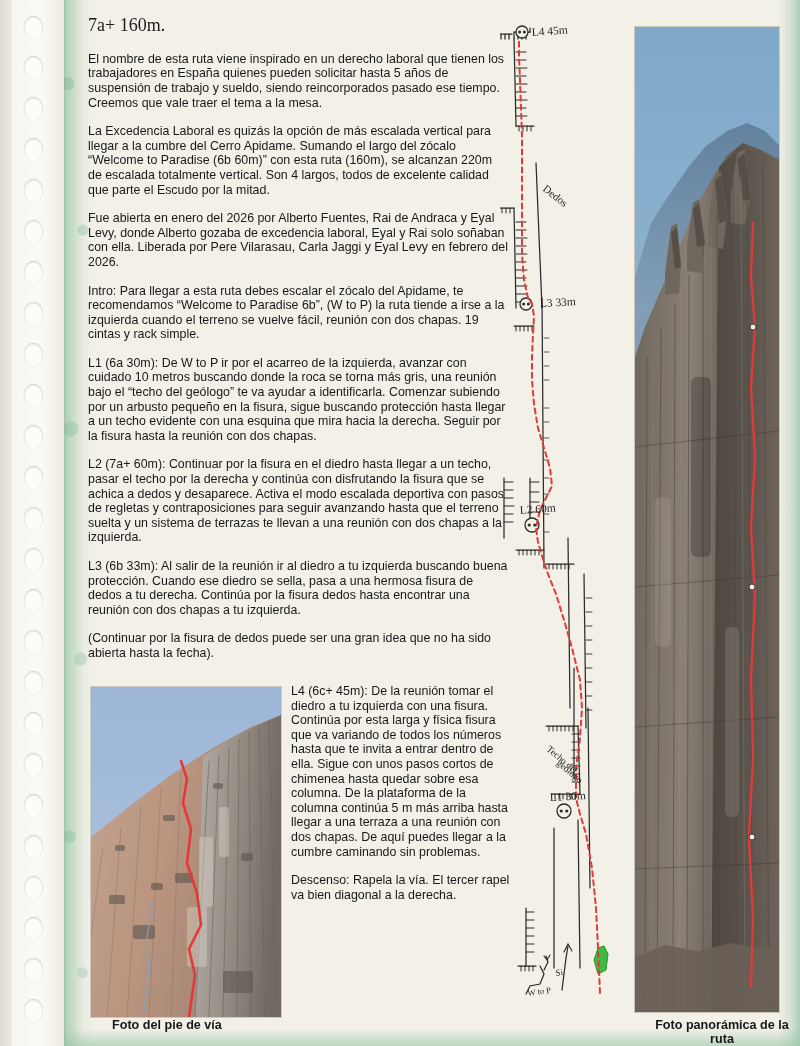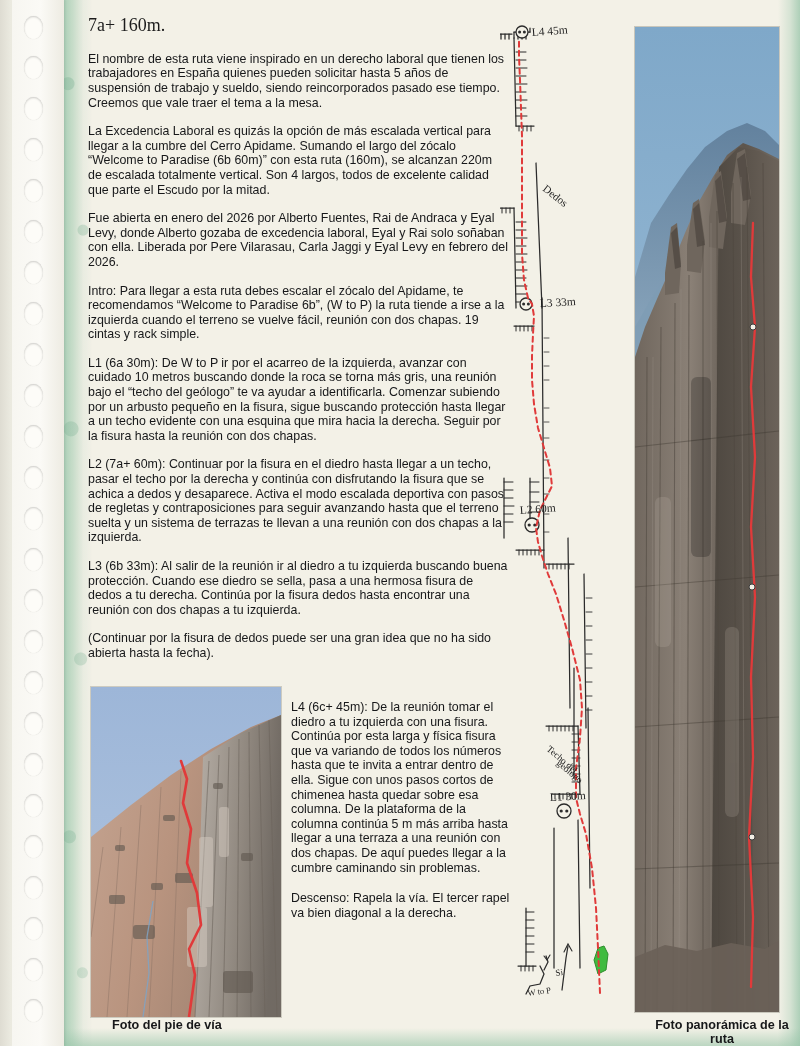--- a/index.html
+++ b/index.html
@@ -88,21 +88,21 @@
   }
   
   #photo-left{
     position:absolute;left:90px;top:686px;width:190px;height:330px;
     border:1px solid #cdcbc0;
     overflow:hidden;
   }
   #l4col{
     position:absolute;left:291px;top:684px;width:220px;
   }
-  #l4col p.body{font-size:12.4px;line-height:14.6px;margin:16px 0 14px 0;}
+  #l4col p.body{font-size:12.4px;line-height:14.6px;margin:0 0 14px 0;}
   .caption{
     position:absolute;font-size:12.6px;font-weight:bold;color:#17181a;
   }
   #cap-left{left:112px;top:1018px;text-align:right;}
   #cap-right{left:644px;top:1018px;text-align:center;}
   
   #topo{
     position:absolute;left:500px;top:8px;width:140px;height:1000px;
   }
   

